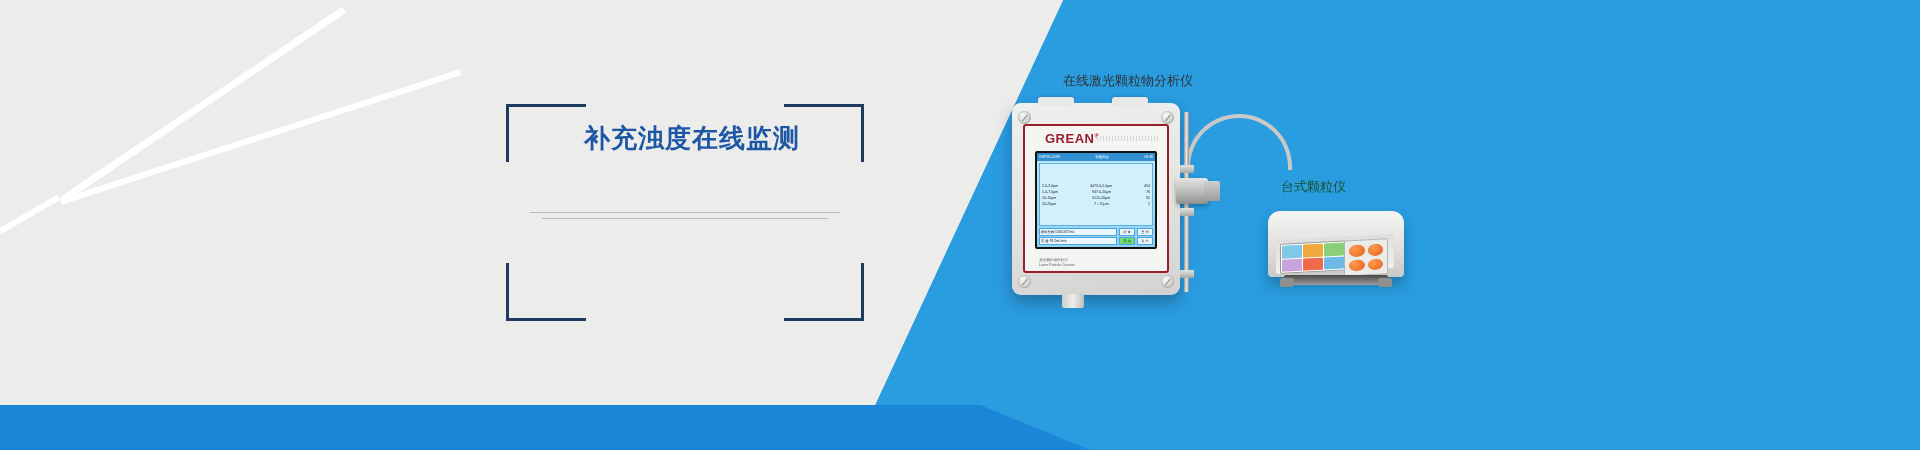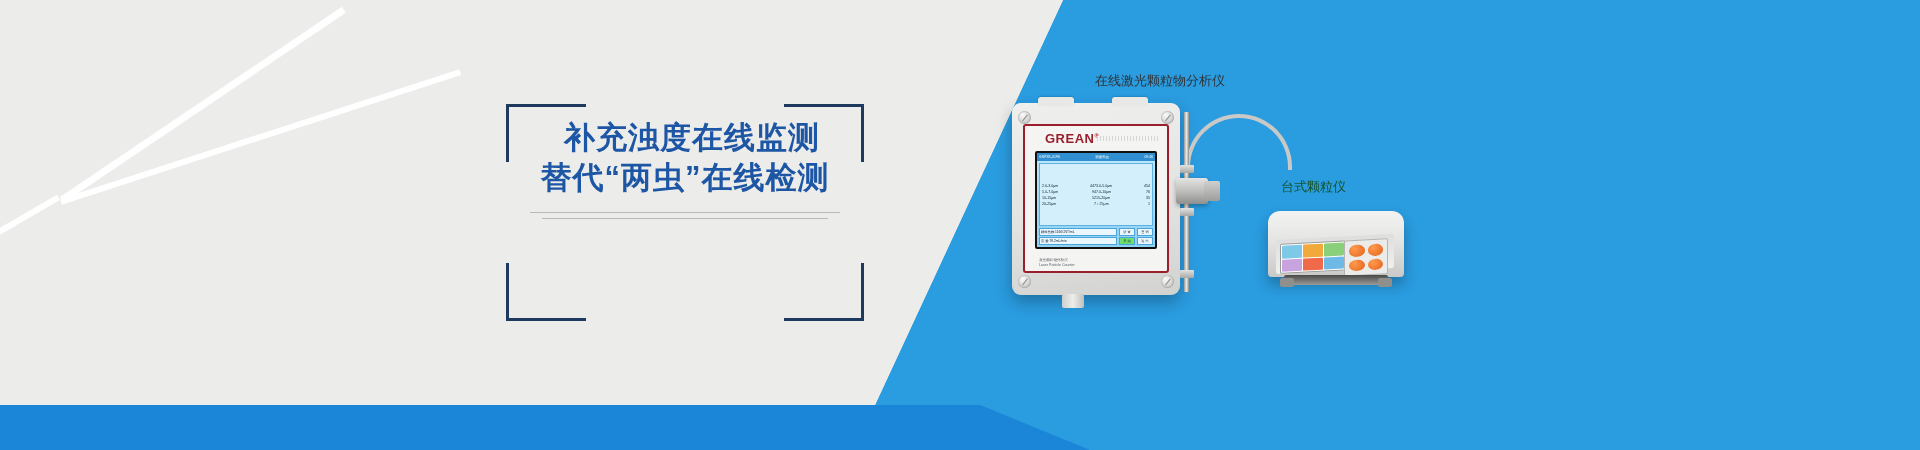--- a/index.html
+++ b/index.html
@@ -45,41 +45,41 @@
   .c-tl-h{left:0;top:0;width:80px;height:3px;}
   .c-tr-v{right:0;top:0;width:3px;height:58px;}
   .c-tr-h{right:0;top:0;width:80px;height:3px;}
   .c-bl-v{left:0;bottom:0;width:3px;height:58px;}
   .c-bl-h{left:0;bottom:0;width:80px;height:3px;}
   .c-br-v{right:0;bottom:0;width:3px;height:58px;}
   .c-br-h{right:0;bottom:0;width:80px;height:3px;}
 
   .headline{
     position:absolute;left:0;top:14px;width:358px;text-align:center;
-    color:#1d56a5;font-weight:bold;font-size:31px;line-height:40px;
+    color:#1d56a5;font-weight:bold;font-size:26px;line-height:40px;
     letter-spacing:1px;
   }
   .headline .l1{display:block;padding-left:14px;}
   .headline .l2{display:block;}
 
   .rule-wrap{position:absolute;left:0;top:108px;width:358px;}
   .rule-1{height:1px;background:#b9bbbb;margin:0 24px;}
   .rule-2{height:1px;background:#b9bbbb;margin:5px 36px 0 36px;}
 
   .subline{
     position:absolute;left:0;top:128px;width:358px;text-align:center;
     color:#3b3f45;font-size:17px;line-height:30px;
   }
   .subline span{display:block;}
 
   
   .callout{
     position:absolute;font-size:13px;color:#2f3338;white-space:nowrap;
   }
-  .callout-1{left:1063px;top:72px;margin-left:32px;}
+  .callout-1{left:1063px;top:72px;}
   .callout-2{left:1281px;top:178px;color:#14532d;}
 
   
   .analyzer{
     position:absolute;left:1012px;top:103px;width:168px;height:192px;
     background:linear-gradient(170deg,#efefee 0%,#e3e3e2 55%,#d2d2d1 100%);
     border-radius:9px;
     box-shadow:0 7px 16px rgba(0,0,0,.28);
   }
   .an-top-tab{
@@ -239,21 +239,20 @@
     <div class="corner c-tl-h"></div>
     <div class="corner c-tr-v"></div>
     <div class="corner c-tr-h"></div>
     <div class="corner c-bl-v"></div>
     <div class="corner c-bl-h"></div>
     <div class="corner c-br-v"></div>
     <div class="corner c-br-h"></div>
 
     <div class="headline">
       <span class="l1">补充浊度在线监测</span>
-      <span class="l2">替代“两虫”在线检测</span>
     </div>
 
     <div class="rule-wrap">
       <div class="rule-1"></div>
       <div class="rule-2"></div>
     </div>
 
     <div class="subline">
     </div>
   </div>

